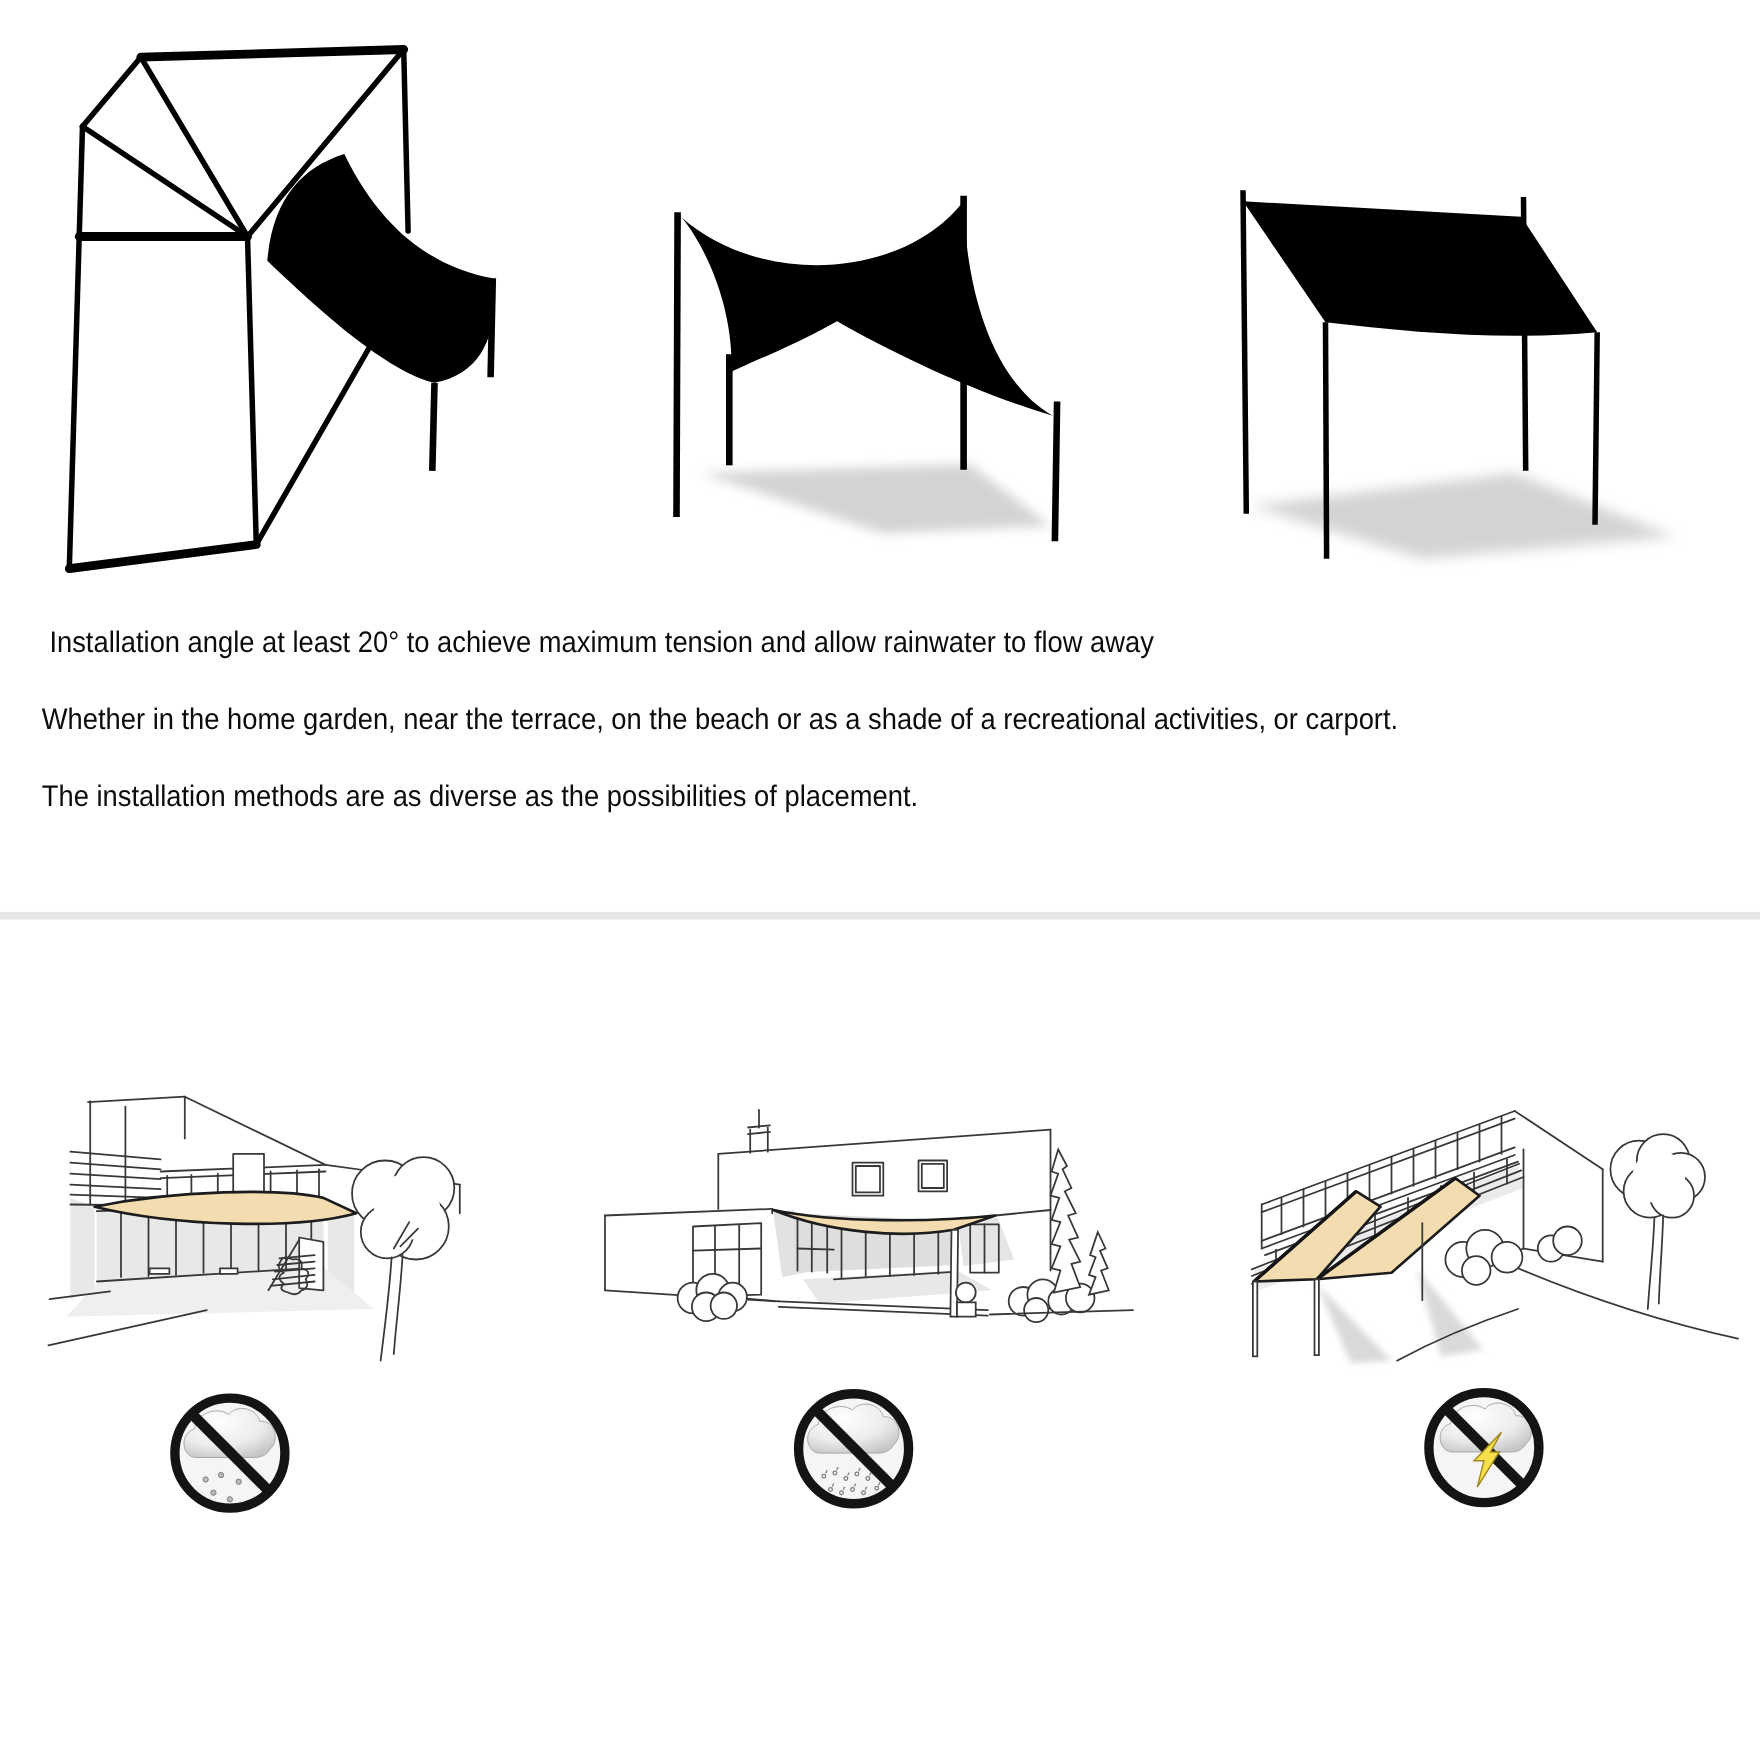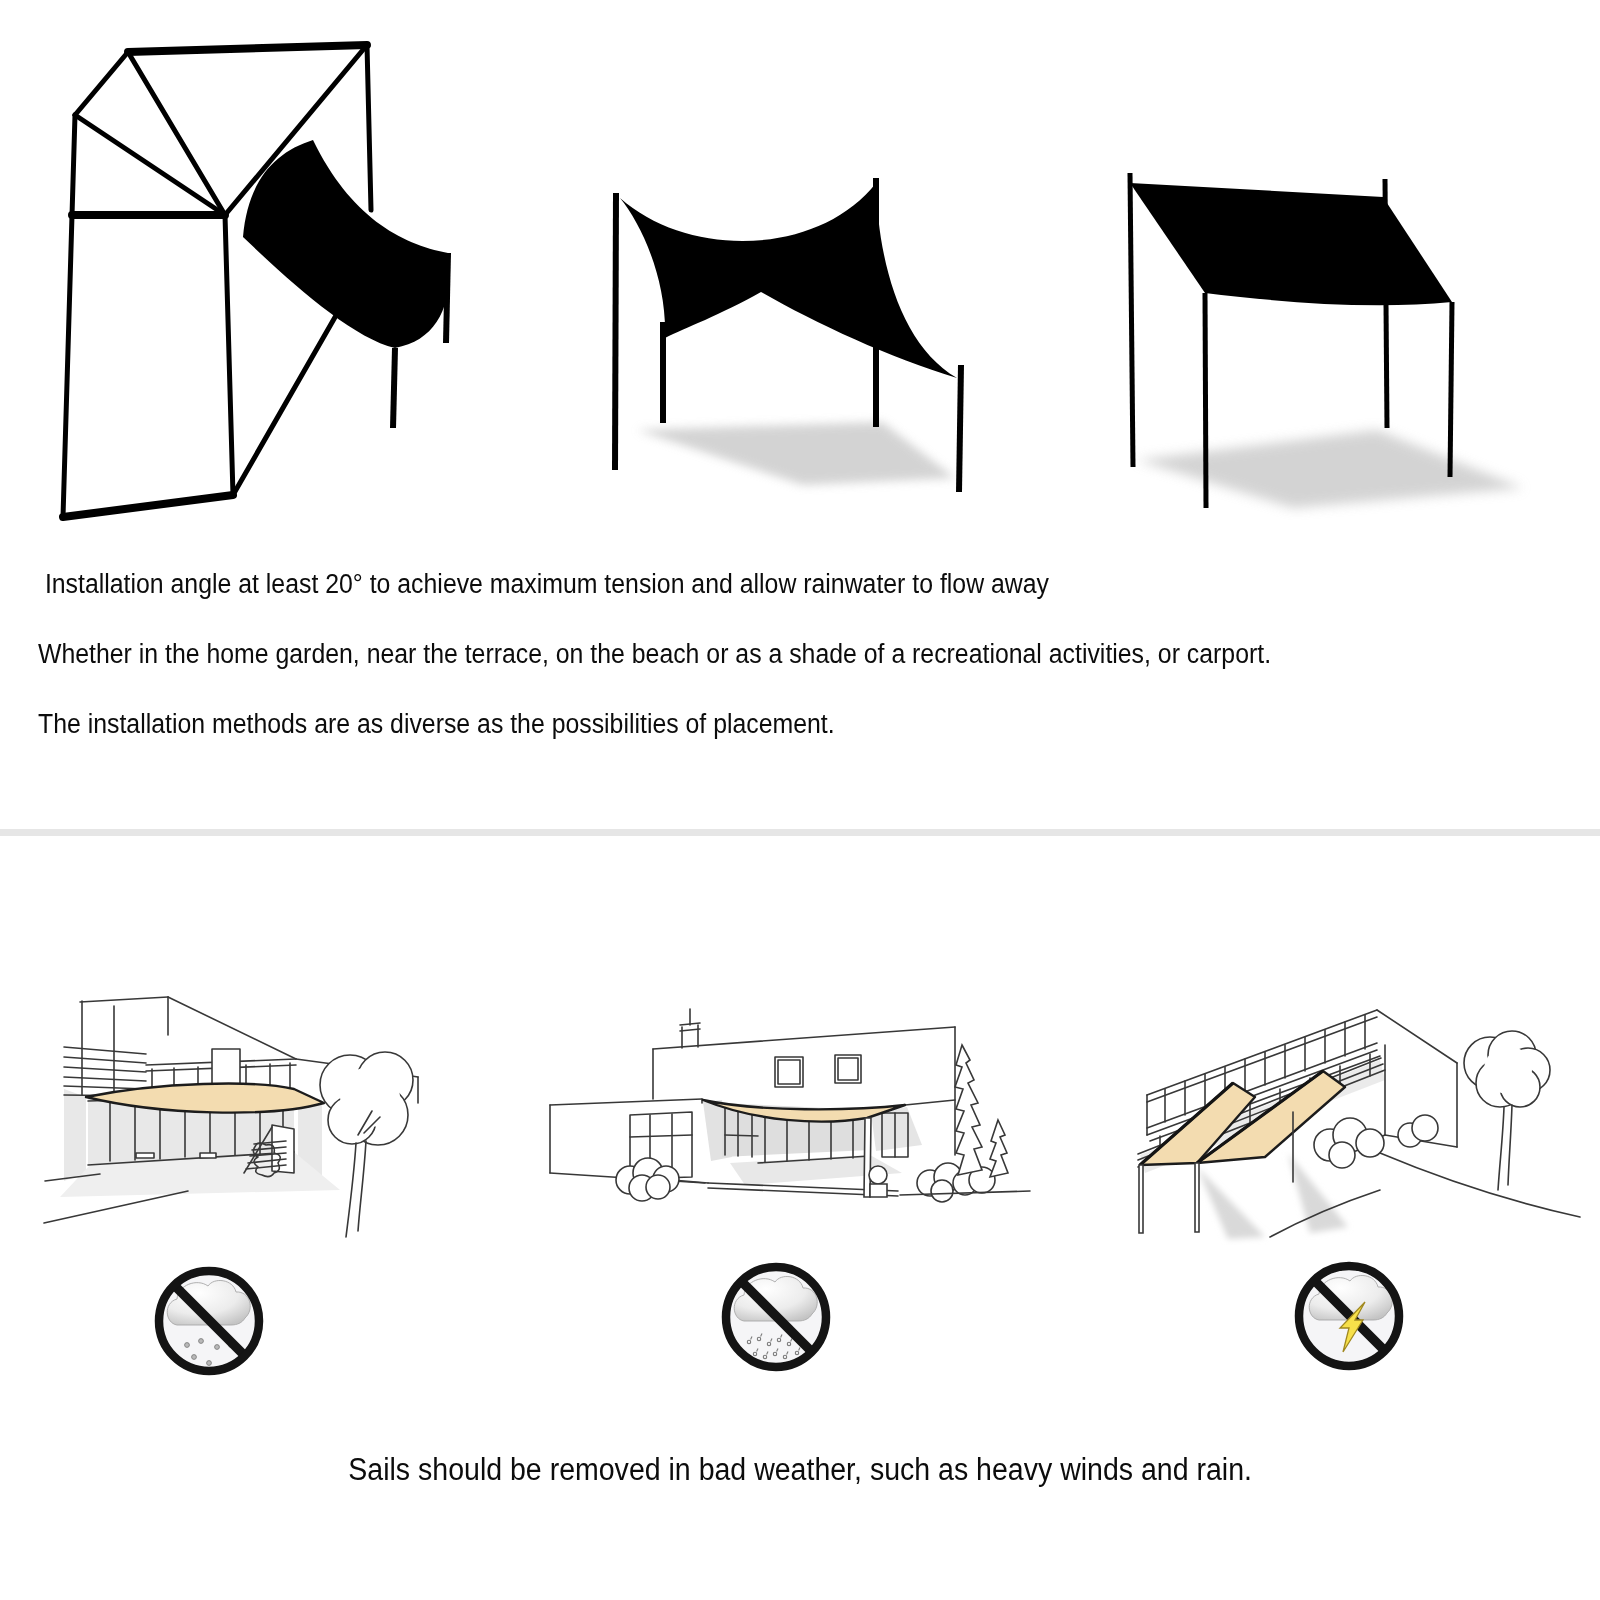--- a/index.html
+++ b/index.html
@@ -409,17 +409,14 @@
     <circle r="50" fill="var(--icon-bg,#f5f5f7)"></circle>
     <g transform="translate(4,-12)">
       <path d="M-34,16 C-46,14 -48,-6 -34,-10 C-33,-24 -14,-31 -3,-23
                C3,-32 22,-30 25,-17 C39,-18 44,0 34,9 C31,14 26,16 20,16 Z" fill="url(#cg3)" stroke="#a8a8a8" stroke-width="0.9"></path>
     </g>
     <line x1="-35" y1="-36" x2="35" y2="34" stroke="var(--prohibition-ring,#141414)" stroke-width="9.5"></line>
     <path d="M16,-14 L-9,12 L0,12 L-6,36 L14,4 L6,4 Z" fill="var(--lightning-yellow,#f7e04a)" stroke="#a08820" stroke-width="1.3"></path>
     <circle r="50" fill="none" stroke="var(--prohibition-ring,#141414)" stroke-width="8.5"></circle>
   </svg>
 
-  <div class="caption-wrap">
-    <span>Sails should be removed in bad weather, such as heavy winds and rain.</span>
-  </div>
 
 </div>
 
 </body></html>

